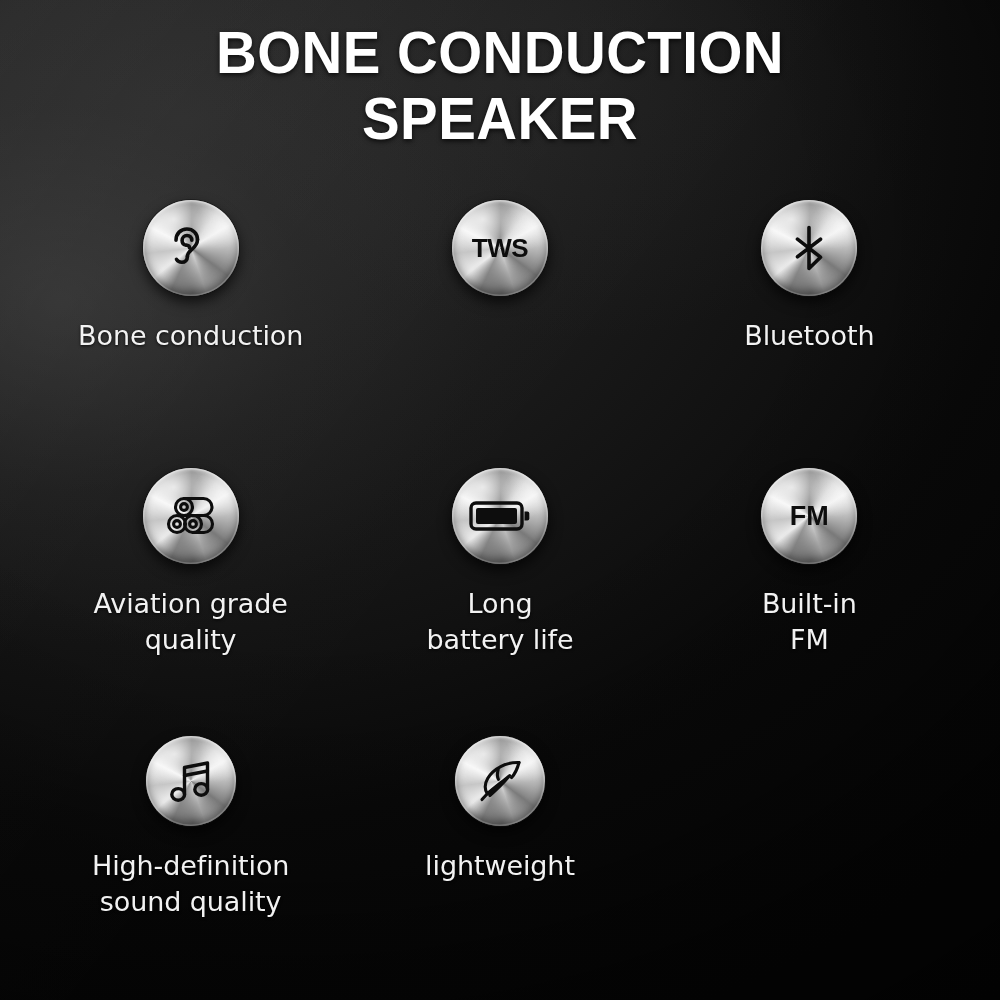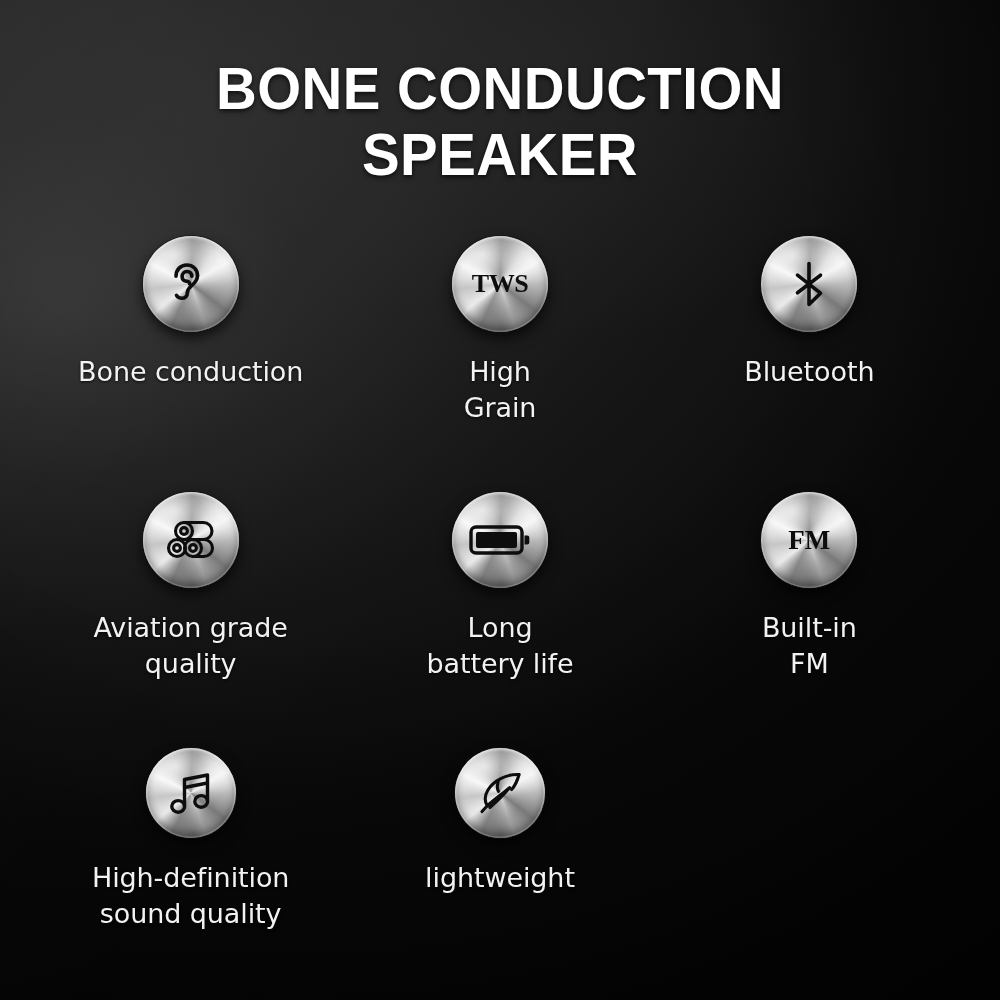--- a/index.html
+++ b/index.html
@@ -37,21 +37,20 @@
     inset: 0;
     background:
       radial-gradient(128% 108% at 30% 22%, rgba(0,0,0,0) 38%, rgba(0,0,0,0.45) 76%, rgba(0,0,0,0.82) 100%);
   }
 
   #content {
     position: absolute;
     inset: 0;
     display: flex;
     flex-direction: column;
-    margin-top: 36px;
   }
 
   
   #title-block {
     margin-top: 20px;
     text-align: center;
     padding: 0 60px;
   }
   .title-line {
     display: block;
@@ -140,21 +139,21 @@
     height: 56px;
     display: flex;
     align-items: center;
     justify-content: center;
   }
   .disc-glyph svg { display: block; overflow: visible; }
   .disc-text {
     position: relative;
     z-index: 2;
     color: #0d0d0d;
-    font-family: Liberation Serif, serif;
+    font-family: Liberation Sans, sans-serif;
     font-weight: 700;
     font-size: 26px;
     letter-spacing: -0.5px;
     line-height: 1;
   }
   .disc-text.fm { font-size: 27px; letter-spacing: 0px; }
 
   
   .feature-caption {
     margin-top: 22px;
@@ -201,24 +200,20 @@
         </div>
         <div class="feature-caption">
           <span class="caption-line">Bone conduction</span>
         </div>
       </div>
 
       <div class="feature-cell row-1">
         <div class="icon-disc">
           <span class="disc-text">TWS</span>
         </div>
-        <div class="feature-caption">
-          <span class="caption-line">High</span>
-          <span class="caption-line">Grain</span>
-        </div>
       </div>
 
       <div class="feature-cell row-1">
         <div class="icon-disc">
           <span class="disc-glyph">
             <svg width="50" height="50" viewBox="0 0 50 50" fill="none" stroke="#0d0d0d" stroke-width="3.6" stroke-linecap="round" stroke-linejoin="round">
               <path d="M25 4.5v41l11.5-11.3L13.5 16.2M36.5 16.2 13.5 33.8"></path>
             </svg>
           </span>
         </div>

